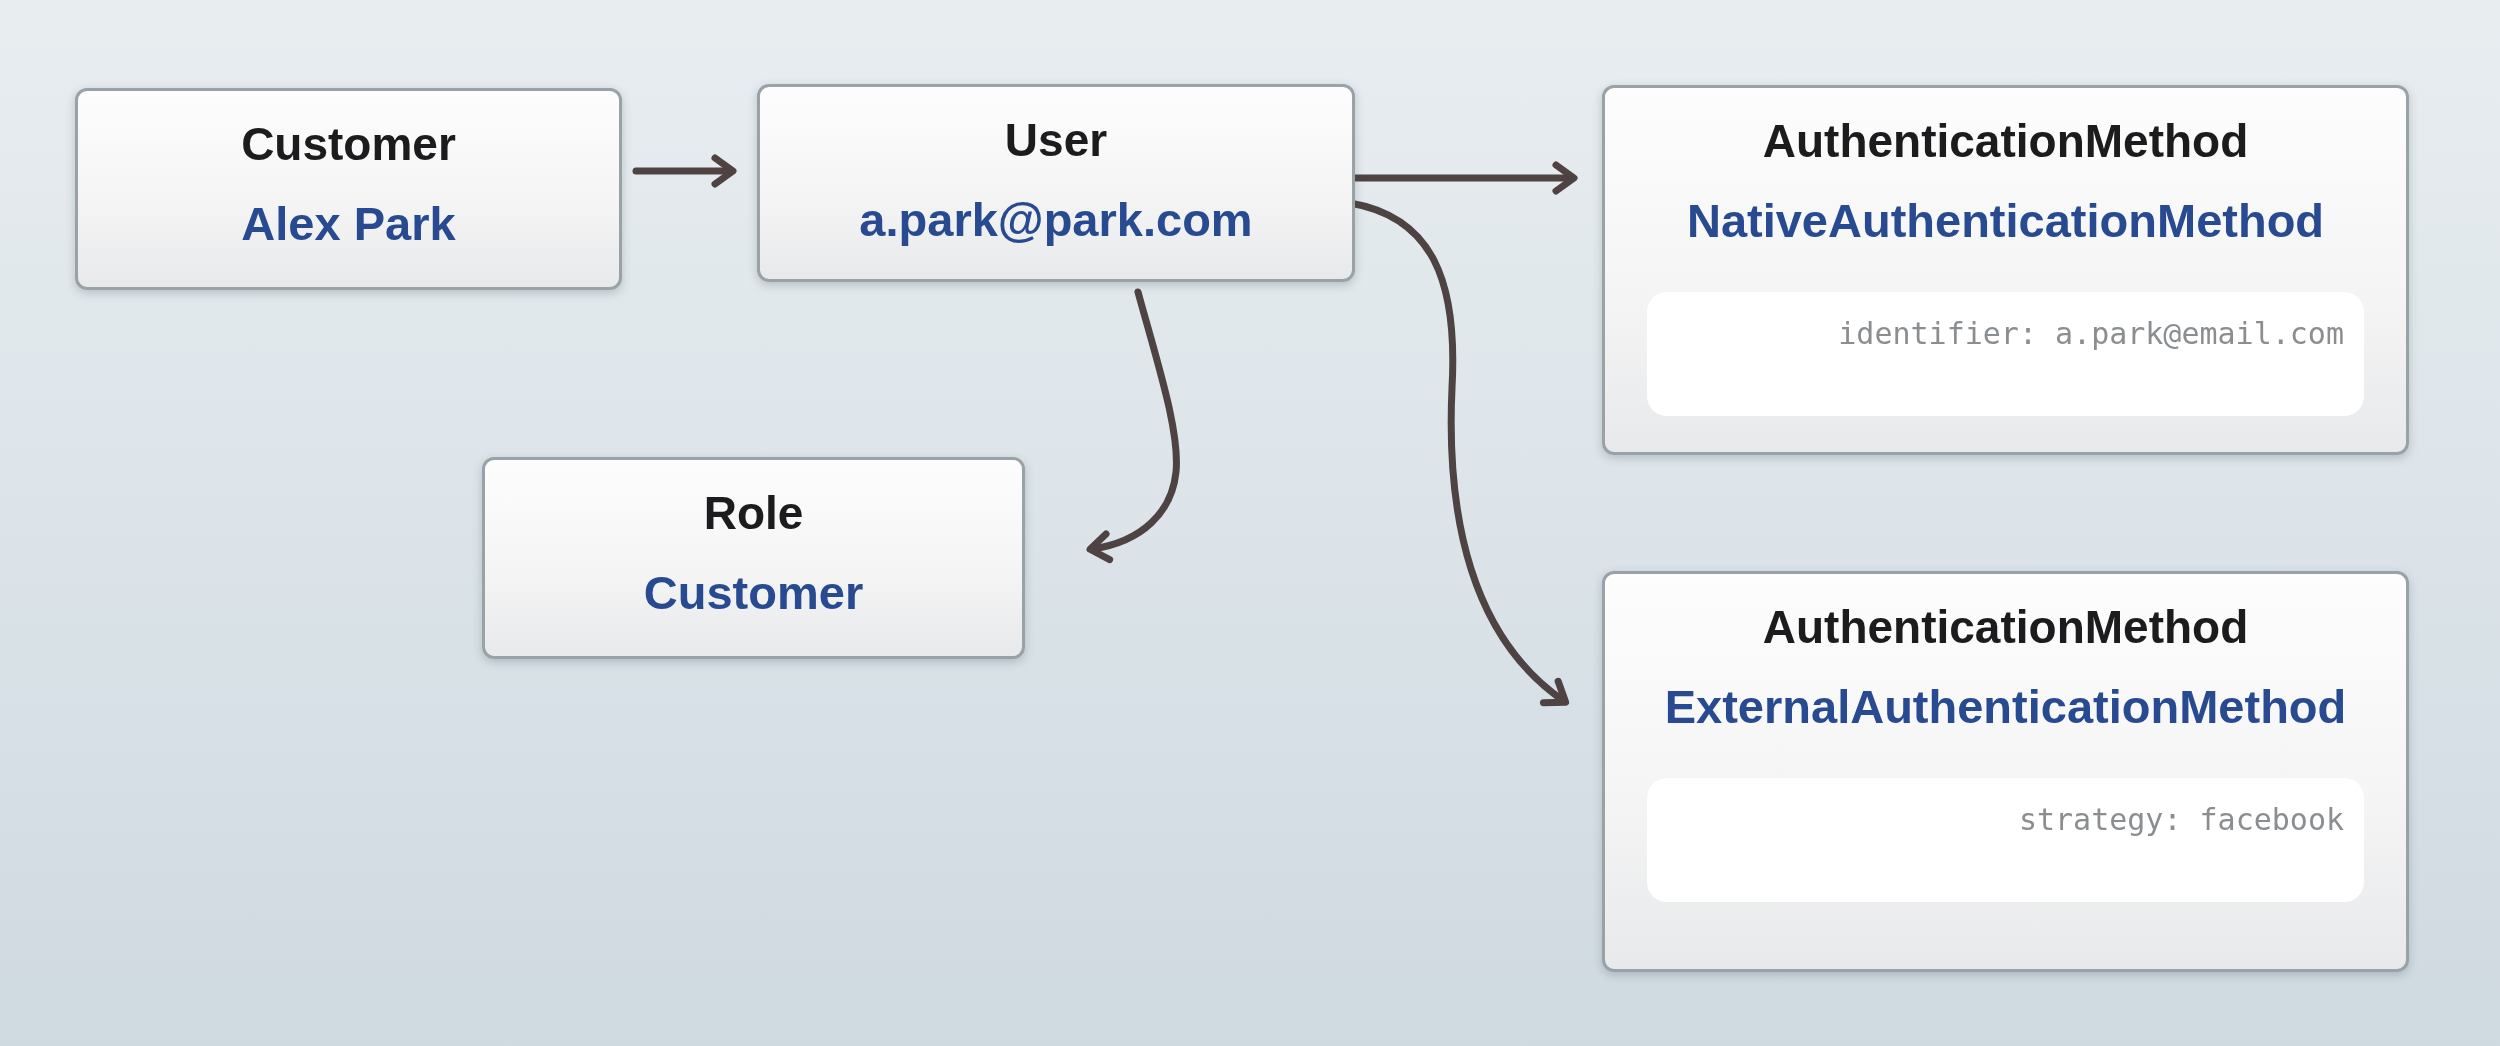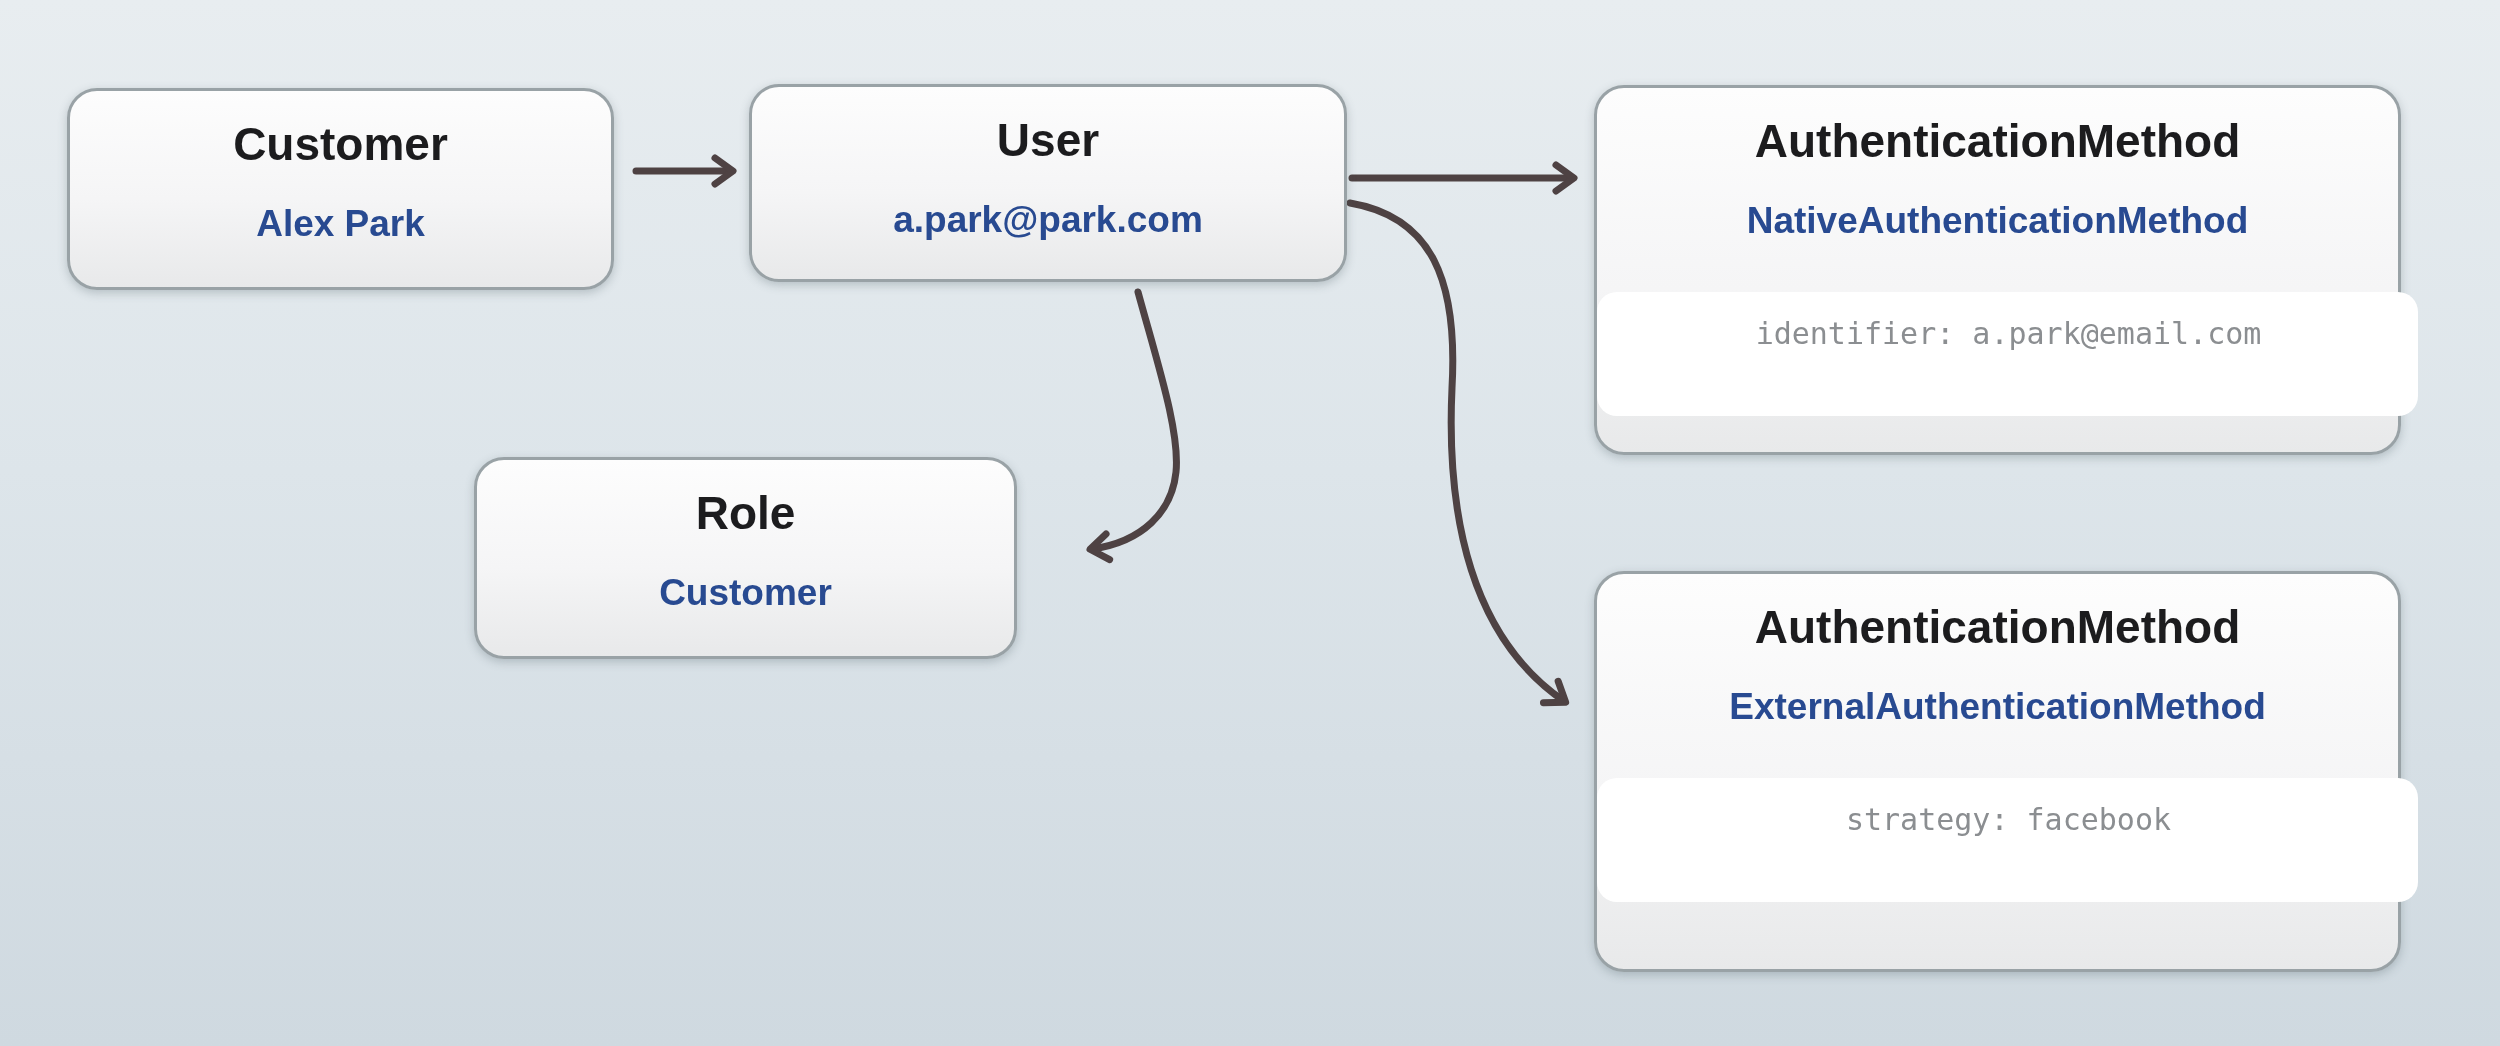--- a/index.html
+++ b/index.html
@@ -23,37 +23,38 @@
   .canvas{
     position:relative;width:2500px;height:1046px;overflow:hidden;
     background:linear-gradient(180deg,var(--background-top) 0%,#dde5ea 45%,var(--background-bottom) 100%);
   }
   .edges{position:absolute;left:0;top:0;width:2500px;height:1046px;pointer-events:none;}
   .edge-line{fill:none;stroke:var(--arrow);stroke-width:7;stroke-linecap:round;}
   .edge-head{fill:none;stroke:var(--arrow);stroke-width:7;stroke-linecap:round;stroke-linejoin:round;}
   .node{
     position:absolute;box-sizing:border-box;
     border:3.5px solid var(--node-border);
-    border-radius:30px;
+    border-radius:12px;
     background:linear-gradient(180deg,var(--node-fill-top) 0%,#f5f5f6 55%,var(--node-fill-bottom) 100%);
     box-shadow:0 3px 10px rgba(70,85,95,0.28);
     text-align:center;
+    margin-left:8px;
   }
   .node-title{
     margin-top:24px;line-height:58px;
     font-size:46px;font-weight:700;color:var(--title-text);
   }
   .node-value{
     margin-top:22px;line-height:58px;
-    font-size:37px;font-weight:700;color:var(--value-text);
+    font-size:47px;font-weight:700;color:var(--value-text);
   }
   .attr-card{
-    margin:42px auto 0;width:821px;height:124px;box-sizing:border-box;
+    margin:42px auto 0;width:717px;height:124px;box-sizing:border-box;
     background:var(--card-fill);border-radius:20px;
-    padding:20px 20px 16px 22px;text-align:center;
+    padding:20px 20px 16px 22px;text-align:right;
   }
   .attr-line{
     font-family:"DejaVu Sans Mono","Liberation Mono",monospace;
     font-size:30px;line-height:44px;color:var(--field-text);
     white-space:pre;
   }
 </style>
 </head>
 <body>
 

